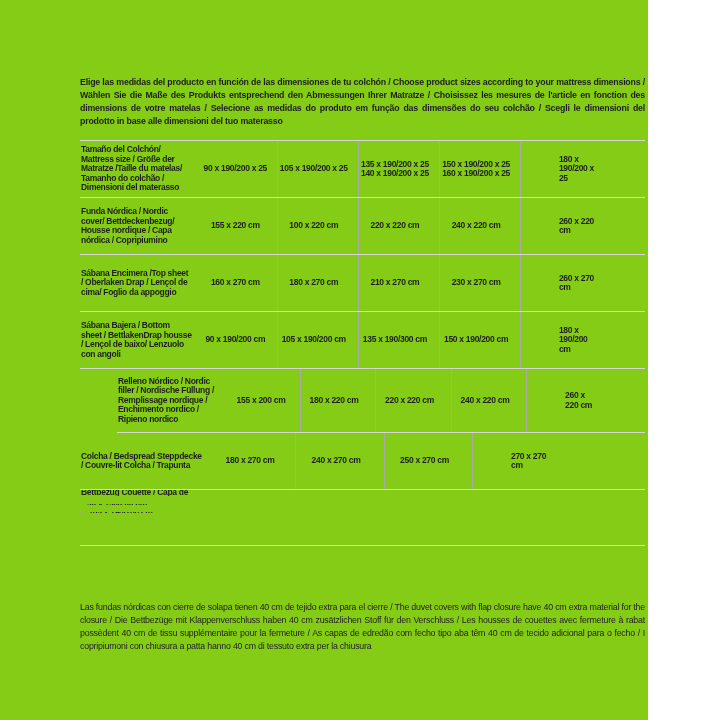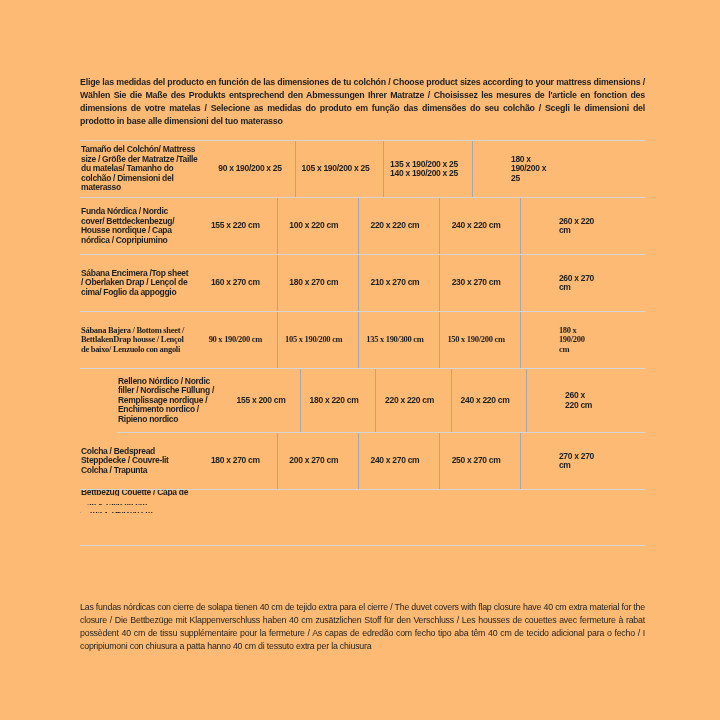--- a/index.html
+++ b/index.html
@@ -1,17 +1,17 @@
 <!DOCTYPE html>
 <html><head>
 <meta charset="utf-8">
 <style>
   html,body{margin:0;padding:0;background:#ffffff;}
   .page{
-    position:relative;width:720px;height:720px;background:#fdba74;overflow:hidden;
+    position:relative;width:648px;height:720px;background:#84cc16;overflow:hidden;
     font-family:"Liberation Sans",sans-serif;color:#1f1f1f;
   }
   .intro{
     position:absolute;left:80px;top:76px;width:565px;
     font-size:8.8px;font-weight:700;line-height:13.1px;letter-spacing:-0.2px;
     text-align:justify;color:#1f1f1f;
   }
   .size-table{
     position:absolute;left:80px;top:140px;width:565px;
     border-top:1px solid #d6d6d6;
@@ -51,20 +51,22 @@
   <div class="intro">Elige las medidas del producto en función de las dimensiones de tu colchón / Choose product sizes according to your mattress dimensions / Wählen Sie die Maße des Produkts entsprechend den Abmessungen Ihrer Matratze / Choisissez les mesures de l'article en fonction des dimensions de votre matelas / Selecione as medidas do produto em função das dimensões do seu colchão / Scegli le dimensioni del prodotto in base alle dimensioni del tuo materasso</div>
 
   <div class="size-table">
 
     <div class="trow" style="height:57px;">
       <div class="cell label">Tamaño del Colchón/ Mattress size / Größe der Matratze /Taille du matelas/ Tamanho do colchão / Dimensioni del materasso</div>
       <div class="cell v v1">90 x 190/200 x 25</div>
       <div class="cell v v2 bl">105 x 190/200 x 25</div>
       <div class="cell v v3 bl">135 x 190/200 x 25
 140 x 190/200 x 25</div>
+      <div class="cell v v4 bl">150 x 190/200 x 25
+160 x 190/200 x 25</div>
       <div class="cell v v5 bl">180 x 190/200 x 25</div>
       <div class="cell ghost"></div>
     </div>
 
     <div class="trow" style="height:57px;">
       <div class="cell label">Funda Nórdica / Nordic cover/ Bettdeckenbezug/ Housse nordique / Capa nórdica / Copripiumino</div>
       <div class="cell v v1">155 x 220 cm</div>
       <div class="cell v v2 bl">100 x 220 cm</div>
       <div class="cell v v3 bl">220 x 220 cm</div>
       <div class="cell v v4 bl">240 x 220 cm</div>
@@ -75,21 +77,21 @@
     <div class="trow" style="height:57px;">
       <div class="cell label">Sábana Encimera /Top sheet / Oberlaken Drap / Lençol de cima/ Foglio da appoggio</div>
       <div class="cell v v1">160 x 270 cm</div>
       <div class="cell v v2 bl">180 x 270 cm</div>
       <div class="cell v v3 bl">210 x 270 cm</div>
       <div class="cell v v4 bl">230 x 270 cm</div>
       <div class="cell v v5 bl">260 x 270 cm</div>
       <div class="cell ghost"></div>
     </div>
 
-    <div class="trow" style="height:57px;font-family:Liberation Serif, serif;">
+    <div class="trow" style="height:57px;">
       <div class="cell label">Sábana Bajera / Bottom sheet / BettlakenDrap housse / Lençol de baixo/ Lenzuolo con angoli</div>
       <div class="cell v v1">90 x 190/200 cm</div>
       <div class="cell v v2 bl">105 x 190/200 cm</div>
       <div class="cell v v3 bl">135 x 190/300 cm</div>
       <div class="cell v v4 bl">150 x 190/200 cm</div>
       <div class="cell v v5 bl">180 x 190/200 cm</div>
       <div class="cell ghost"></div>
     </div>
 
     <div class="trow" style="height:64px;margin-left:37px;">
@@ -99,21 +101,20 @@
       <div class="cell v v3 bl">220 x 220 cm</div>
       <div class="cell v v4 bl">240 x 220 cm</div>
       <div class="cell v v5 bl">260 x 220 cm</div>
       <div class="cell ghost"></div>
     </div>
 
 
     <div class="trow" style="height:57px;">
       <div class="cell label">Colcha / Bedspread Steppdecke / Couvre-lit Colcha / Trapunta</div>
       <div class="cell v v1">180 x 270 cm</div>
-      <div class="cell v v2 bl">200 x 270 cm</div>
       <div class="cell v v3 bl">240 x 270 cm</div>
       <div class="cell v v4 bl">250 x 270 cm</div>
       <div class="cell v v5 bl">270 x 270 cm</div>
       <div class="cell ghost"></div>
     </div>
 
     <div class="trow" style="height:56px;flex-direction:column;">
       <div class="cell label">Saco Nórdico / Zipper Bedding / Bettbezug Couette / Capa de Edredão Copripiumone a sacco</div>
       <div class="cell v v1">90 x 190/200 cm</div>
       <div class="cell v v2 bl">105 x 190/200 cm</div>

